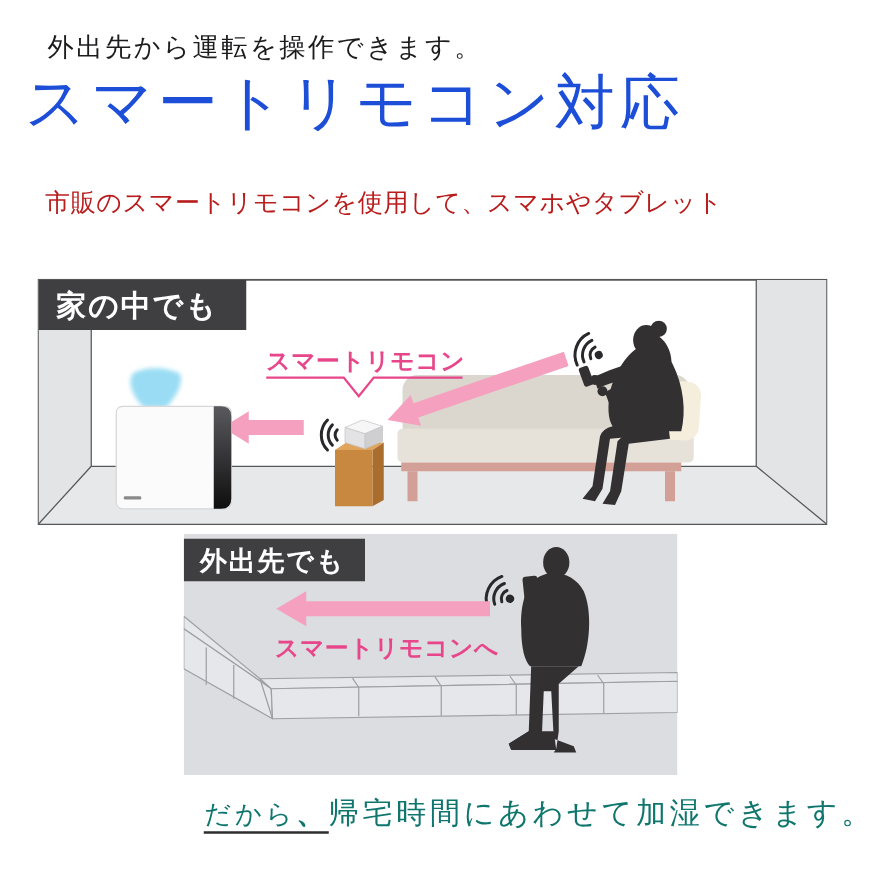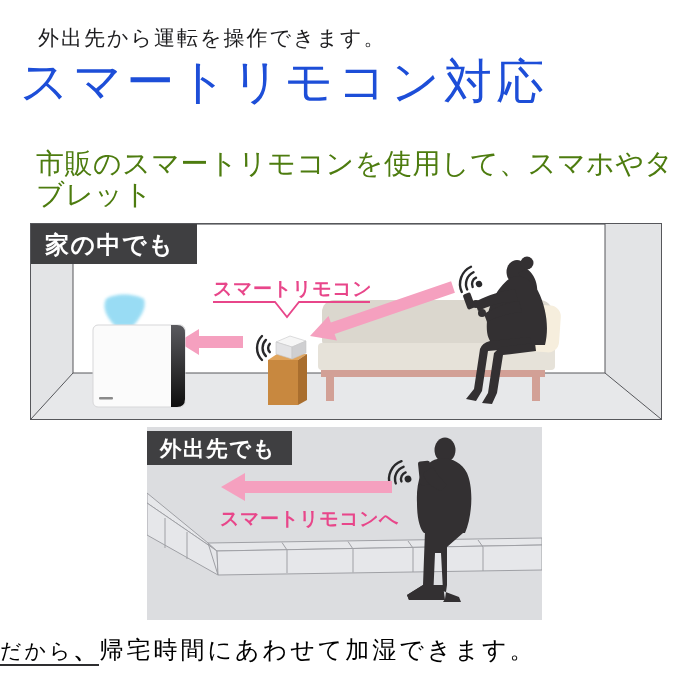--- a/index.html
+++ b/index.html
@@ -1,26 +1,26 @@
 <!DOCTYPE html>
 <html style="--accent-pink: #e8468a; --arrow-pink: #f5a0bf; --badge-bg: #3f3f41; --text-dark: #1d1d1f; --scene-gray: #dcdde0; --wall-gray: #e3e4e6; --floor-gray: #e7e8ea; --line-gray: #56575b; --wood-front: #c8883f; --wood-side: #a96e2e; --wood-top: #e0a45c; --sofa-body: #dbd7ce; --sofa-seat: #e6e2d9; --sofa-trim: #d2a096; --cushion: #f6eedd; --silhouette: #333032; --mist-blue: #8fd9f3;"><head>
 <meta charset="utf-8">
 <style>
   html,body{margin:0;padding:0;background:#fff;}
   .page{position:relative;width:700px;height:700px;background:#fff;overflow:hidden;
         font-family:"Liberation Sans",sans-serif;color:var(--text-dark,#1d1d1f);}
   .subtitle{position:absolute;left:38px;top:24px;font-size:21px;letter-spacing:2px;color:#1c1c1e;}
   .title{position:absolute;left:20px;top:50px;margin:0;font-size:48px;font-weight:500;
          letter-spacing:4px;color:#1d4ed8;}
-  .desc{position:absolute;left:36px;top:148px;margin:0;font-size:28px;line-height:31px;
-        letter-spacing:0.5px;color:#4d7c0f;}
+  .desc{position:absolute;left:36px;top:148px;margin:0;font-size:20px;line-height:31px;
+        letter-spacing:0.5px;color:#b91c1c;}
   .scene1{position:absolute;left:30px;top:223px;}
   .scene2{position:absolute;left:147px;top:427px;}
-  .footer{position:absolute;left:0;top:634px;width:700px;text-align:left;font-size:24px;
-          letter-spacing:3px;color:#000000;white-space:nowrap;}
+  .footer{position:absolute;left:0;top:634px;width:700px;text-align:right;font-size:24px;
+          letter-spacing:3px;color:#0f766e;white-space:nowrap;}
   .footer .emph{font-size:21px;border-bottom:2.5px solid #2e2e30;padding-bottom:2px;}
   .footer .comma{font-weight:800;font-size:23px;}
 
   
   .badge-box{fill:var(--badge-bg,#3f3f41);}
   .badge-text{fill:#ffffff;font-size:24px;font-weight:600;letter-spacing:1.5px;}
   .badge-text2{fill:#ffffff;font-size:21.5px;font-weight:600;letter-spacing:1.5px;}
   .pink-label{fill:var(--accent-pink,#e8468a);font-size:19px;font-weight:700;letter-spacing:0.5px;}
   .pink-line{stroke:var(--accent-pink,#e8468a);stroke-width:1.8;fill:none;}
   .arrow{fill:var(--arrow-pink,#f5a0bf);}

